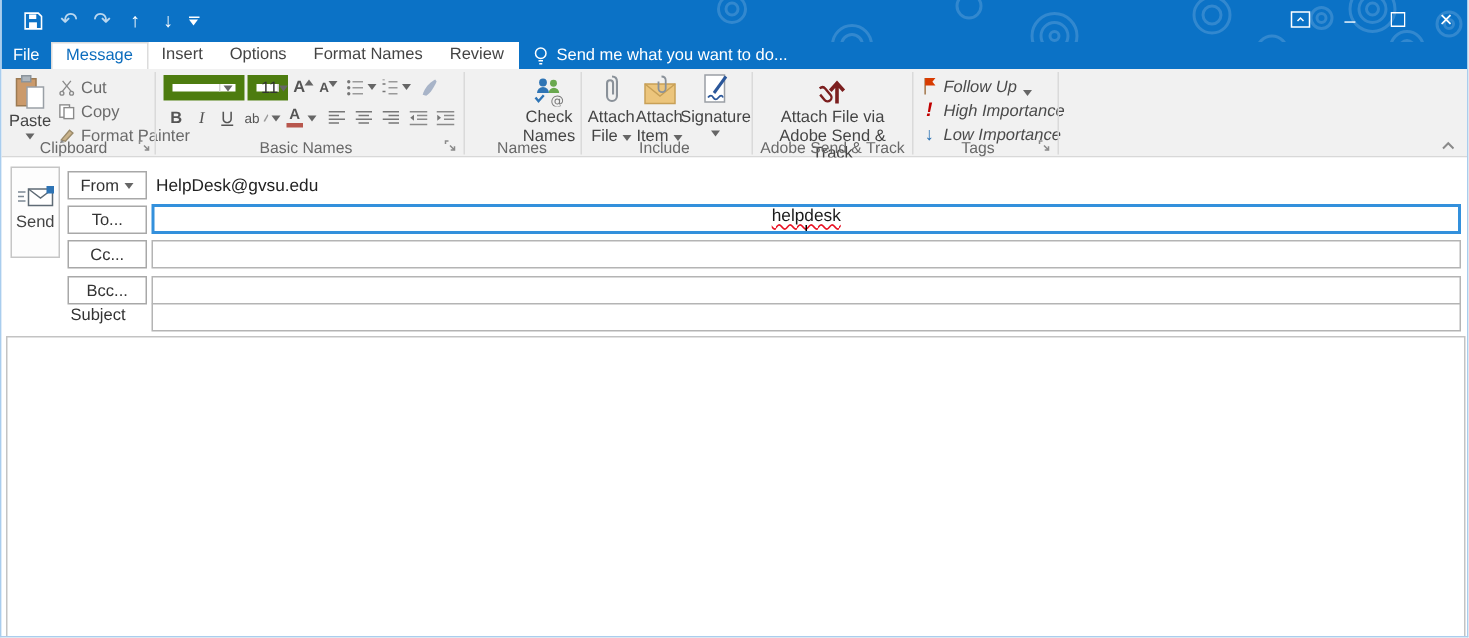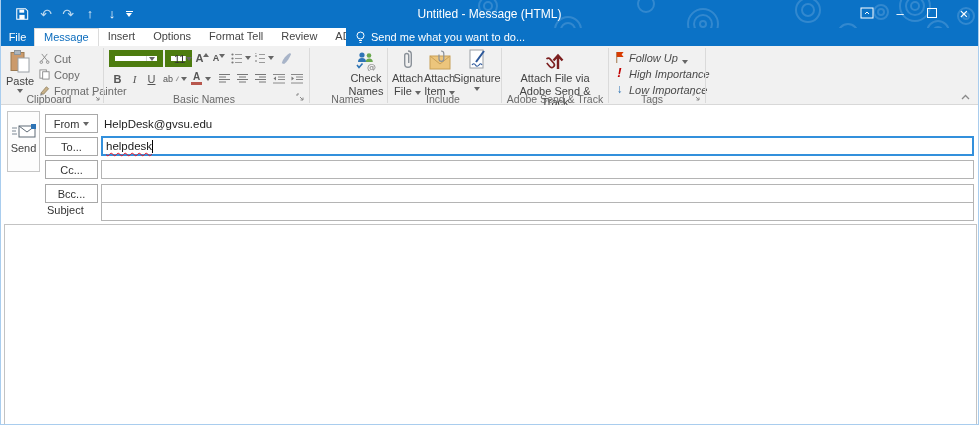--- a/index.html
+++ b/index.html
@@ -42,21 +42,21 @@
   .combo .dd { margin-left:auto; width:11px; height:100%; display:flex; align-items:center; justify-content:center; border-left:1px solid #d5d5d5; }
   .fmtbtn { position:absolute; top:4px; height:16px; display:flex; align-items:center; justify-content:center; color:#555; }
   .fmtbtn2 { position:absolute; top:24px; height:17px; display:flex; align-items:center; justify-content:center; color:#555; }
   .tagrow { position:absolute; height:14px; display:flex; align-items:flex-end; gap:4px; color:#4a4a4a; white-space:nowrap;font-style:italic; }
 
   
   #form { position:absolute; left:0; top:105px; width:100%; bottom:0; background:#fff; }
   #send-btn { position:absolute; left:6px; top:6px; width:33px; height:61px; border:1px solid #c6c6c6; background:#fdfdfd; display:flex; flex-direction:column; align-items:center; }
   .fieldbtn { position:absolute; left:44px; width:53px; height:19px; border:1px solid #a8a8a8; background:#fff; display:flex; align-items:center; justify-content:center; gap:4px; color:#333; }
   .fieldinput { position:absolute; left:100px; width:873px; height:19px; border:1px solid #b4b4b4; background:#fff; font-family:"Liberation Sans",sans-serif; font-size:11px; padding:0 4px; color:#222; }
-  #to-input { position:absolute; left:100px; width:873px; height:20px; border:2px solid #3390dc; background:#fff; display:flex; align-items:center; padding:0 3px; }
+  #to-input { position:absolute; left:100px; width:873px; height:20px; border:2px solid #3390dc; background:#fff; display:flex; align-items:center; padding:0 3px;flex-direction:column; }
   #to-text { font-size:11.5px; color:#1a1a1a; text-decoration: underline wavy #e81123 1px; text-underline-offset:2px; }
   .caret { display:inline-block; width:1px; height:13px; background:#000; }
   #from-value { position:absolute; left:103px; top:13px; color:#222; font-size:11.5px; }
   #subject-label { position:absolute; left:46px; top:99px; color:#333; }
   #body-area { position:absolute; left:3px; top:119px; width:973px; height:220px; border:1px solid #c3c3c3; background:#fff; }
 
   svg { display:block; }
 </style>
 </head>
 <body>
@@ -115,21 +115,20 @@
   <div class="qat-btn" style="left:102px;">
     <span style="font-size:13px;">↓</span>
   </div>
   <div class="qat-btn" style="left:122px;width:12px;">
     <span style="display:flex;flex-direction:column;align-items:center;gap:1px;">
       <span style="width:7px;height:1px;background:#fff;"></span>
         <span class="tri tri-w"></span>
     </span>
   </div>
 
-  <div id="title-text">Untitled - Message (HTML)</div>
 
   <div class="winctl" style="left:853px;">
     <svg width="14" height="12" viewBox="0 0 14 12">
       <rect x="1" y="1" width="12" height="10" fill="none" stroke="#fff"></rect>
       <path d="M5 7 L7 5 L9 7" fill="none" stroke="#fff"></path>
     </svg>
   </div>
   <div class="winctl" style="left:886px;">
     <span>–</span>
   </div>
@@ -140,21 +139,21 @@
   </div>
   <div class="winctl" style="left:950px;">
     <span style="font-size:15px;">×</span>
   </div>
 
   <div id="file-tab">File</div>
   <div id="tabwhite">
     <div class="tab sel">Message</div>
     <div class="tab">Insert</div>
     <div class="tab">Options</div>
-    <div class="tab">Format Tell</div>
+    <div class="tab">Format Names</div>
     <div class="tab">Review</div>
     <div class="tab">ADOBE PDF</div>
   </div>
   <div id="tellme">
     <svg width="11" height="13" viewBox="0 0 11 13">
       <circle cx="5.5" cy="4.5" r="3.5" fill="none" stroke="#fff"></circle>
       <path d="M4 9.5 h3 M4.5 11.5 h2" stroke="#fff" fill="none"></path>
     </svg>
     <span>Send me what you want to do...</span>
   </div>

